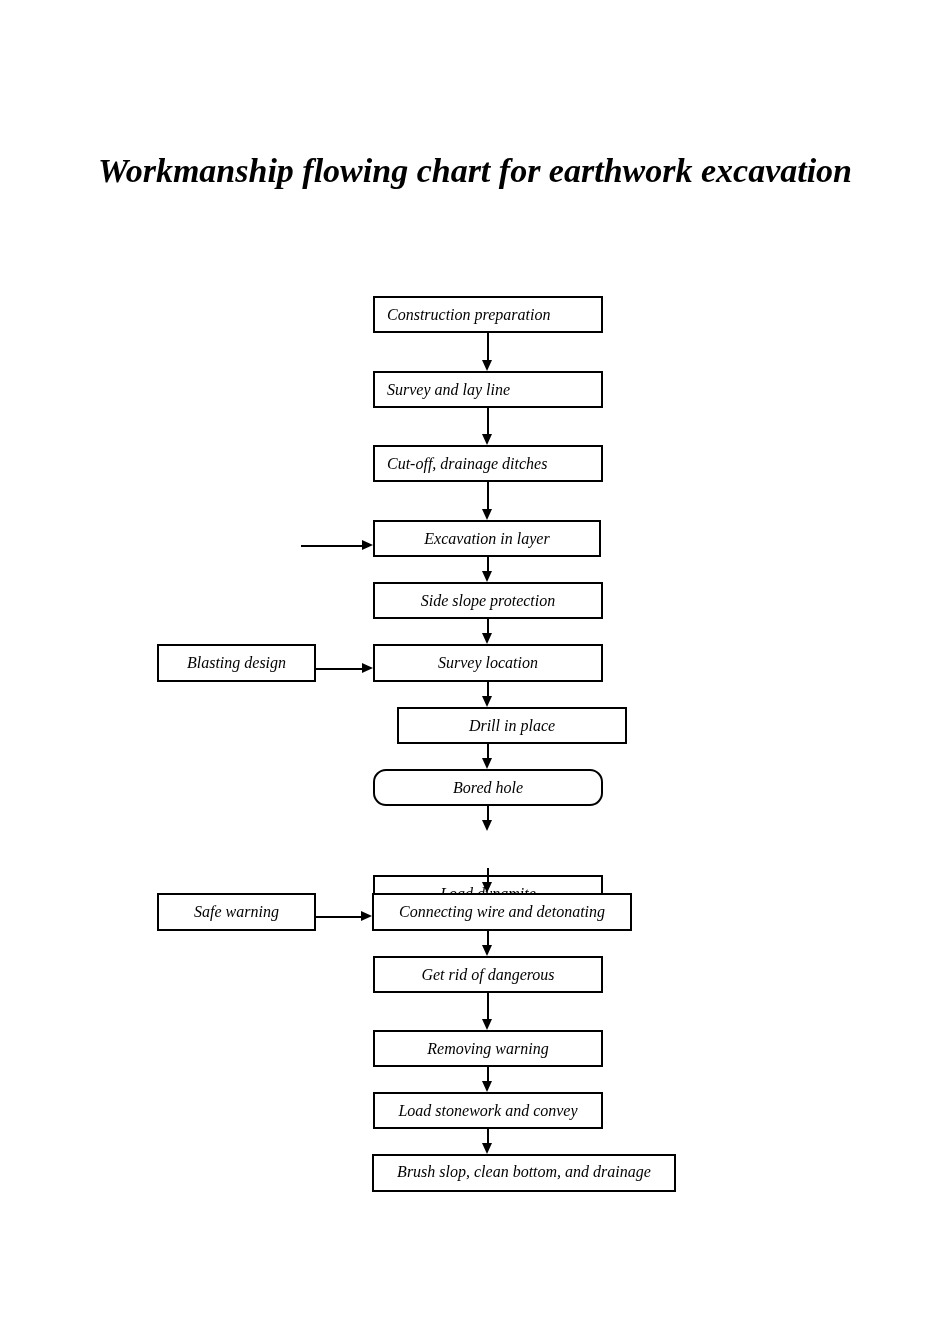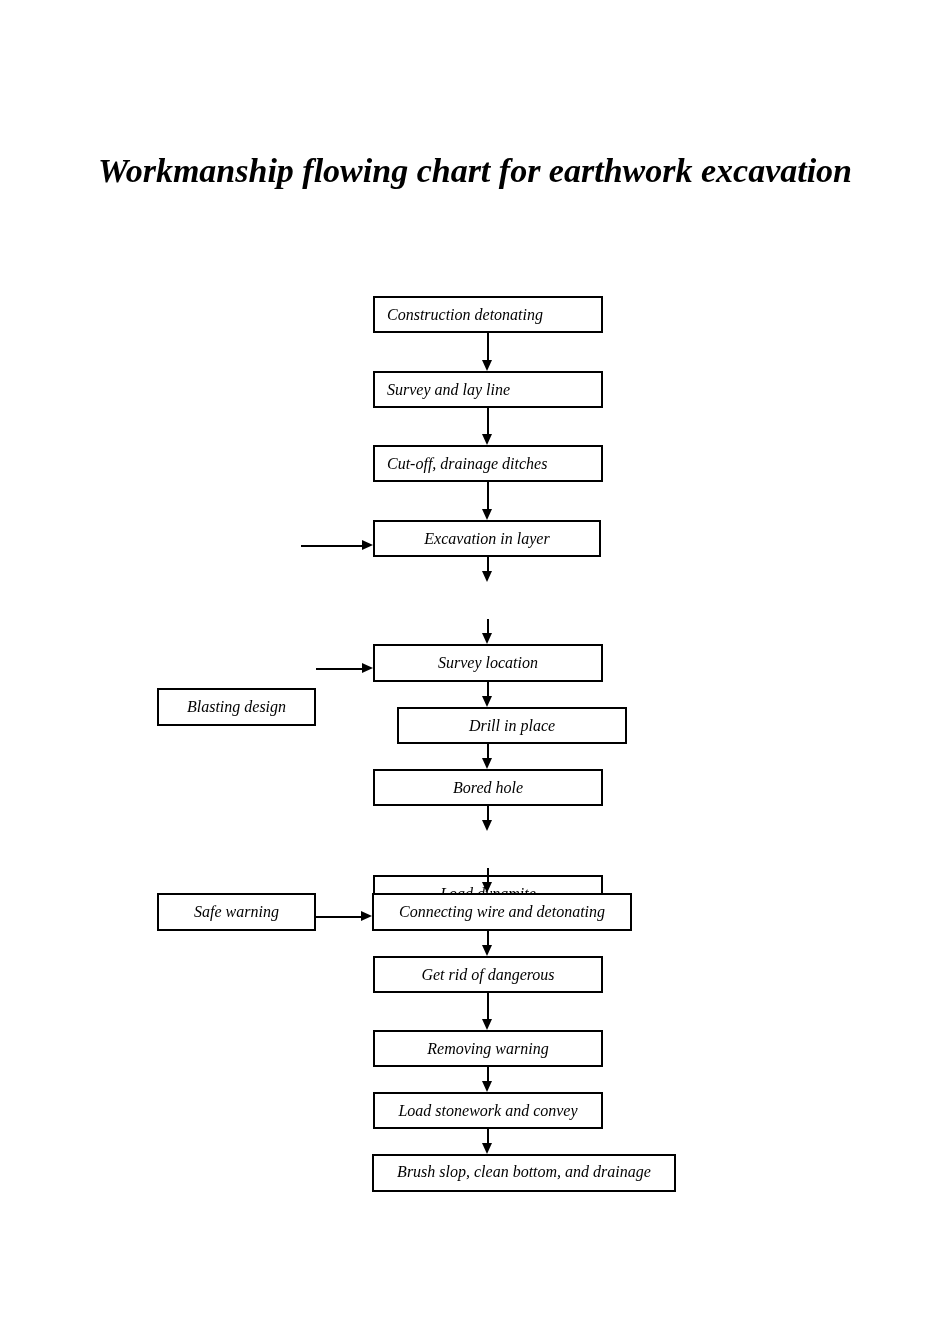--- a/index.html
+++ b/index.html
@@ -30,37 +30,38 @@
       border-top:5.6px solid transparent;border-bottom:5.6px solid transparent;
       border-left:11px solid #000000;}
 </style>
 </head>
 <body>
 
 <div class="page">
 
   <div class="title">Workmanship flowing chart for earthwork excavation</div>
 
-  <div class="box left-align" style="left:373px;top:296px;width:230px;height:37px;">Construction detonating</div>
+  <div class="box left-align" style="left:373px;top:296px;width:230px;height:37px;">Construction preparation</div>
   <div class="box left-align" style="left:373px;top:371px;width:230px;height:37px;">Survey and lay line</div>
   <div class="box left-align" style="left:373px;top:445px;width:230px;height:37px;">Cut-off, drainage ditches</div>
   <div class="box" style="left:373px;top:520px;width:228px;height:37px;text-align:right;">Excavation in layer</div>
+  <div class="box" style="left:373px;top:582px;width:230px;height:37px;">Side slope protection</div>
   <div class="box" style="left:373px;top:644px;width:230px;height:38px;">Survey location</div>
   <div class="box" style="left:373px;top:707px;width:230px;height:37px;margin-left:24px;">Drill in place</div>
-  <div class="box" style="left:373px;top:769px;width:230px;height:37px;">Bored hole</div>
+  <div class="box" style="left:373px;top:769px;width:230px;height:37px;border-radius:13px;">Bored hole</div>
   <div class="box" style="left:373px;top:831px;width:230px;height:37px;margin-top:44px;">Load dynamite</div>
   <div class="box" style="left:372px;top:893px;width:260px;height:38px;">Connecting wire and detonating</div>
   <div class="box" style="left:373px;top:956px;width:230px;height:37px;">Get rid of dangerous</div>
   <div class="box" style="left:373px;top:1030px;width:230px;height:37px;">Removing warning</div>
   <div class="box" style="left:373px;top:1092px;width:230px;height:37px;">Load stonework and convey</div>
   <div class="box wrap2" style="left:372px;top:1154px;width:304px;height:38px;">
     <div class="inner">Brush slop, clean bottom, and drainage ditch</div>
   </div>
 
-  <div class="box" style="left:157px;top:644px;width:159px;height:38px;margin-top:44px;">Blasting design</div>
+  <div class="box" style="left:157px;top:644px;width:159px;height:38px;">Blasting design</div>
   <div class="box" style="left:157px;top:893px;width:159px;height:38px;">Safe warning</div>
 
   <div class="vl" style="top:333px;height:27px;"></div>
   <div class="vl" style="top:408px;height:26px;"></div>
   <div class="vl" style="top:482px;height:27px;"></div>
   <div class="vl" style="top:557px;height:14px;"></div>
   <div class="vl" style="top:619px;height:14px;"></div>
   <div class="vl" style="top:682px;height:14px;"></div>
   <div class="vl" style="top:744px;height:14px;"></div>
   <div class="vl" style="top:806px;height:14px;"></div>

